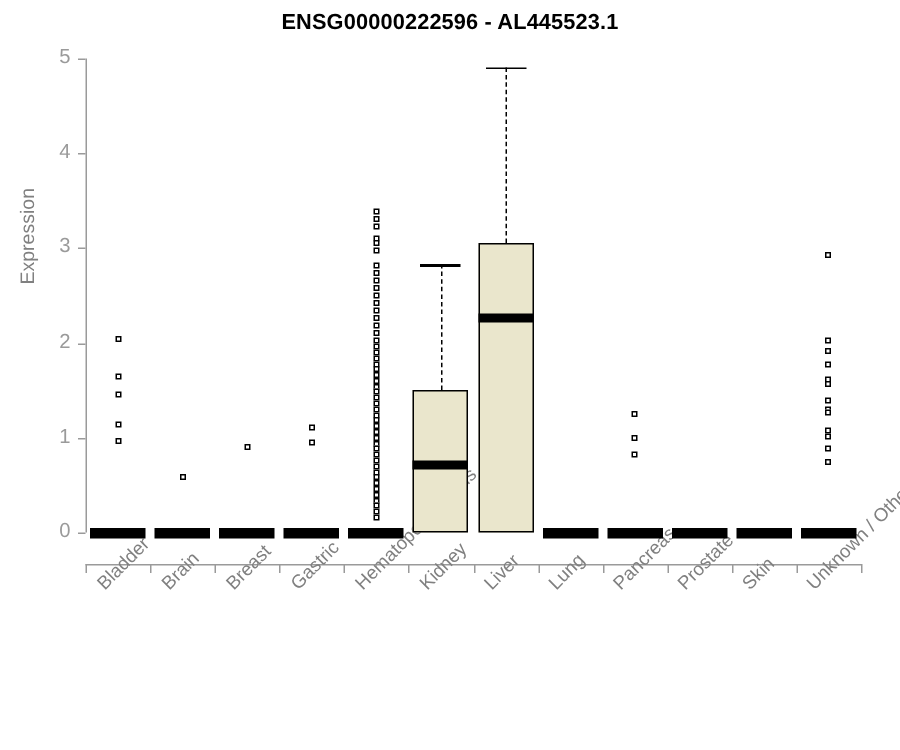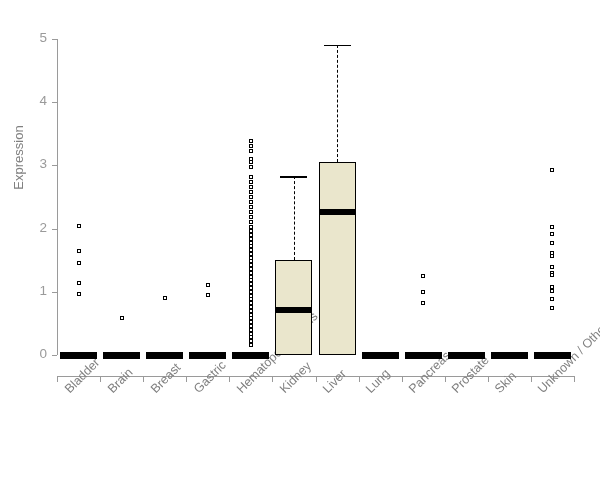--- a/index.html
+++ b/index.html
@@ -111,20 +111,21 @@
     box-sizing: border-box;
     border: 1.3px solid #000000;
     background: #ffffff;
   }
 </style>
 </head>
 <body>
 
 <div id="chart-root">
 
+  <div id="chart-title">ENSG00000222596 - AL445523.1</div>
 
   <div id="y-axis-label">Expression</div>
 
   <div id="y-axis-line" style="left: 57px; top: 39px; height: 316px;"></div>
   <div id="x-axis-line" style="left: 57px; top: 376px; width: 517px;"></div>
 
   <div id="ytick-layer">
       <div class="ytick-label" style="left: 21px; top: 347px;">0</div>
       <div class="ytick-mark" style="left: 52px; top: 355px;"></div>
       <div class="ytick-label" style="left: 21px; top: 283.8px;">1</div>

